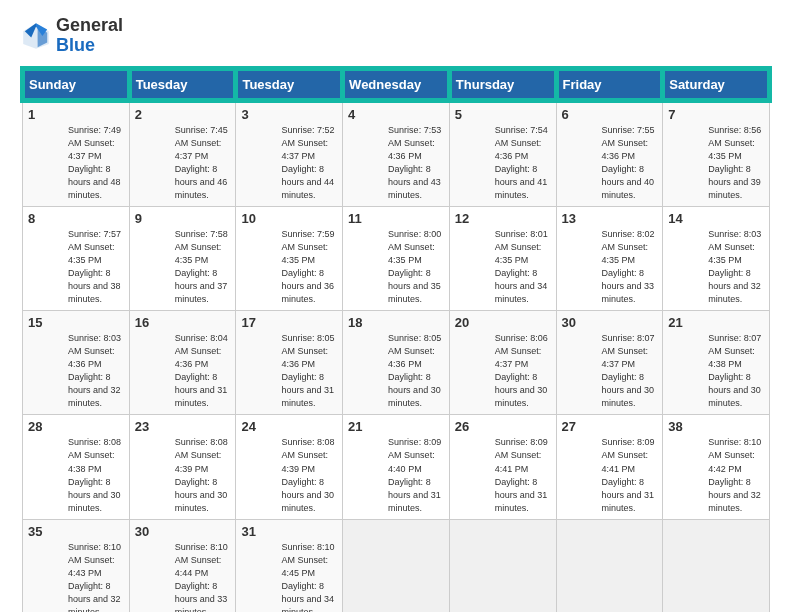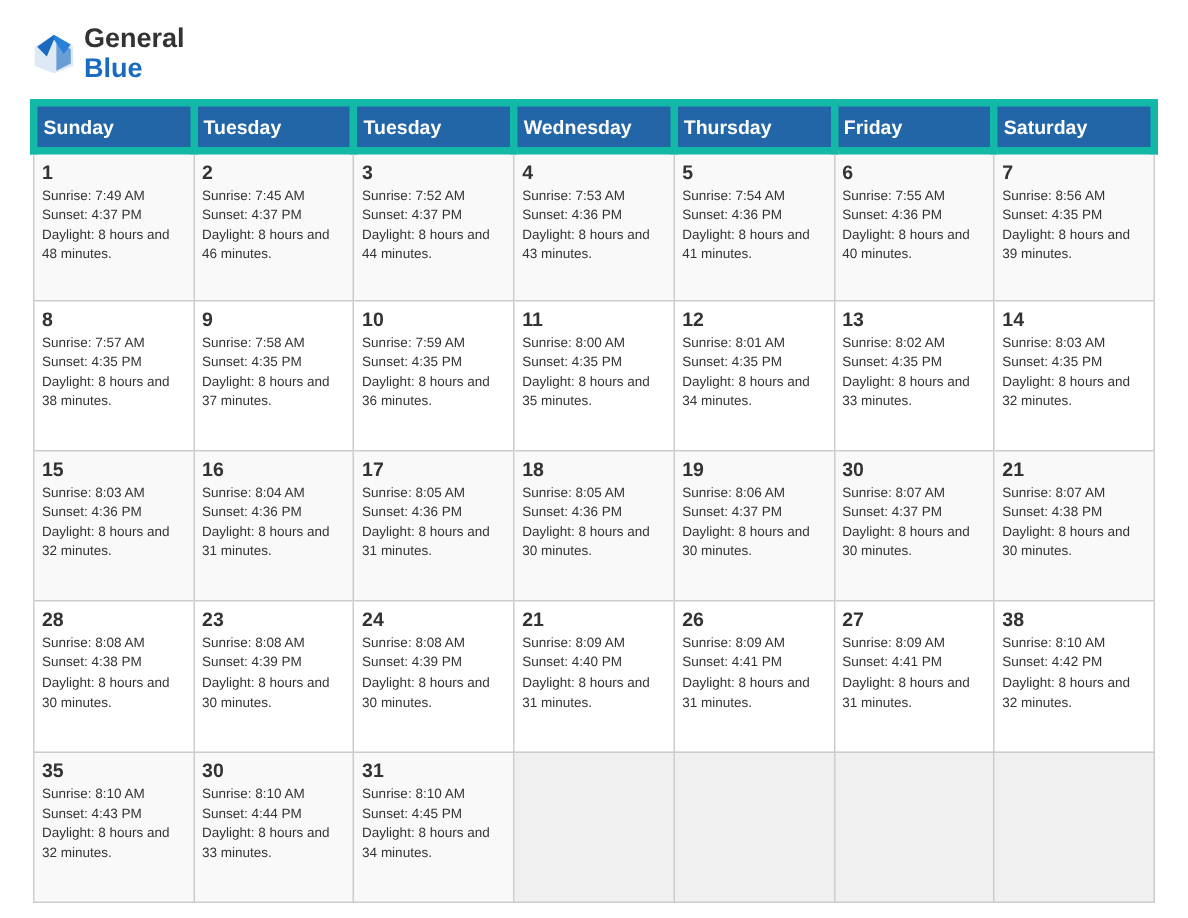--- a/index.html
+++ b/index.html
@@ -89,20 +89,21 @@
       font-size: 13px;
       font-weight: bold;
       color: #333;
       display: block;
       margin-bottom: 2px;
     }
     .day-info {
       font-size: 9px;
       line-height: 1.45;
       color: #333;
+      margin-left: 40px;
     }
   </style>
 </head>
 <body>
 
 <div class="page">
   <div class="header">
     <div class="logo">
       <svg class="logo-icon" viewBox="0 0 40 40">
         <polygon points="20,4 36,14 36,30 20,36 4,30 4,14" fill="#1a6bbf" opacity="0.15"></polygon>
@@ -259,21 +260,21 @@
 and 31 minutes.</div>
           </td>
           <td>
             <span class="day-num">18</span>
             <div class="day-info">Sunrise: 8:05 AM
 Sunset: 4:36 PM
 Daylight: 8 hours
 and 30 minutes.</div>
           </td>
           <td>
-            <span class="day-num">19</span>
+            <span class="day-num">20</span>
             <div class="day-info">Sunrise: 8:06 AM
 Sunset: 4:37 PM
 Daylight: 8 hours
 and 30 minutes.</div>
           </td>
           <td>
             <span class="day-num">30</span>
             <div class="day-info">Sunrise: 8:07 AM
 Sunset: 4:37 PM
 Daylight: 8 hours

